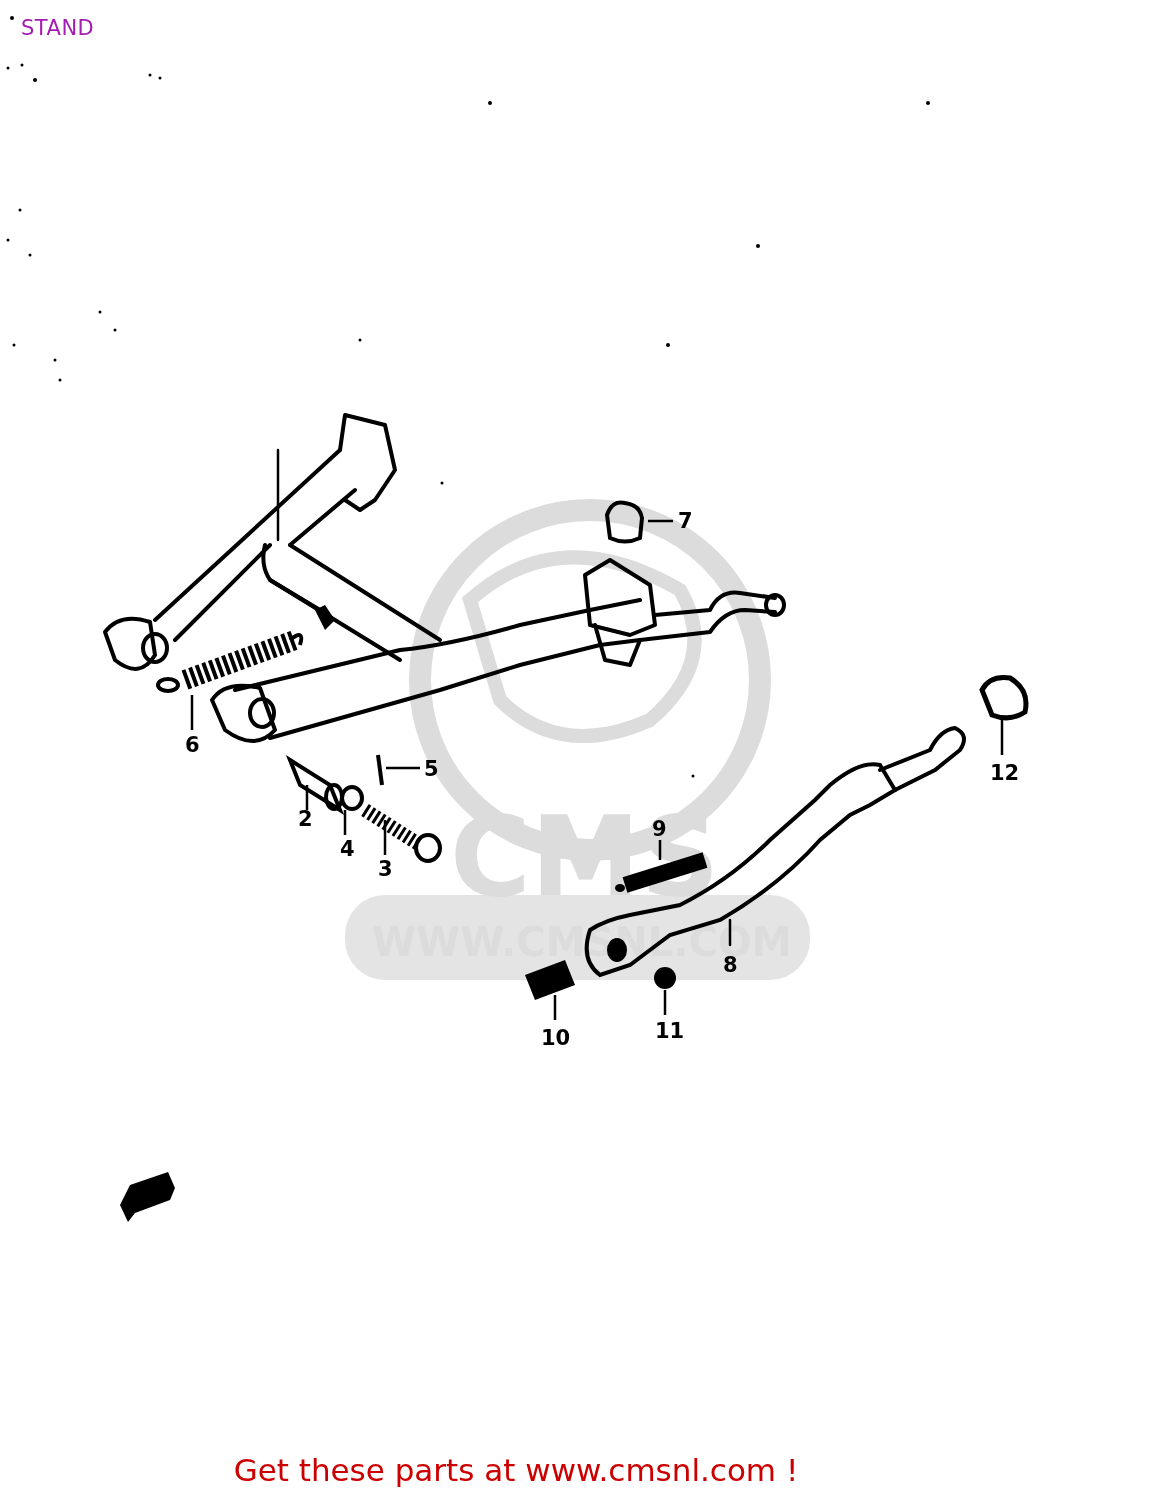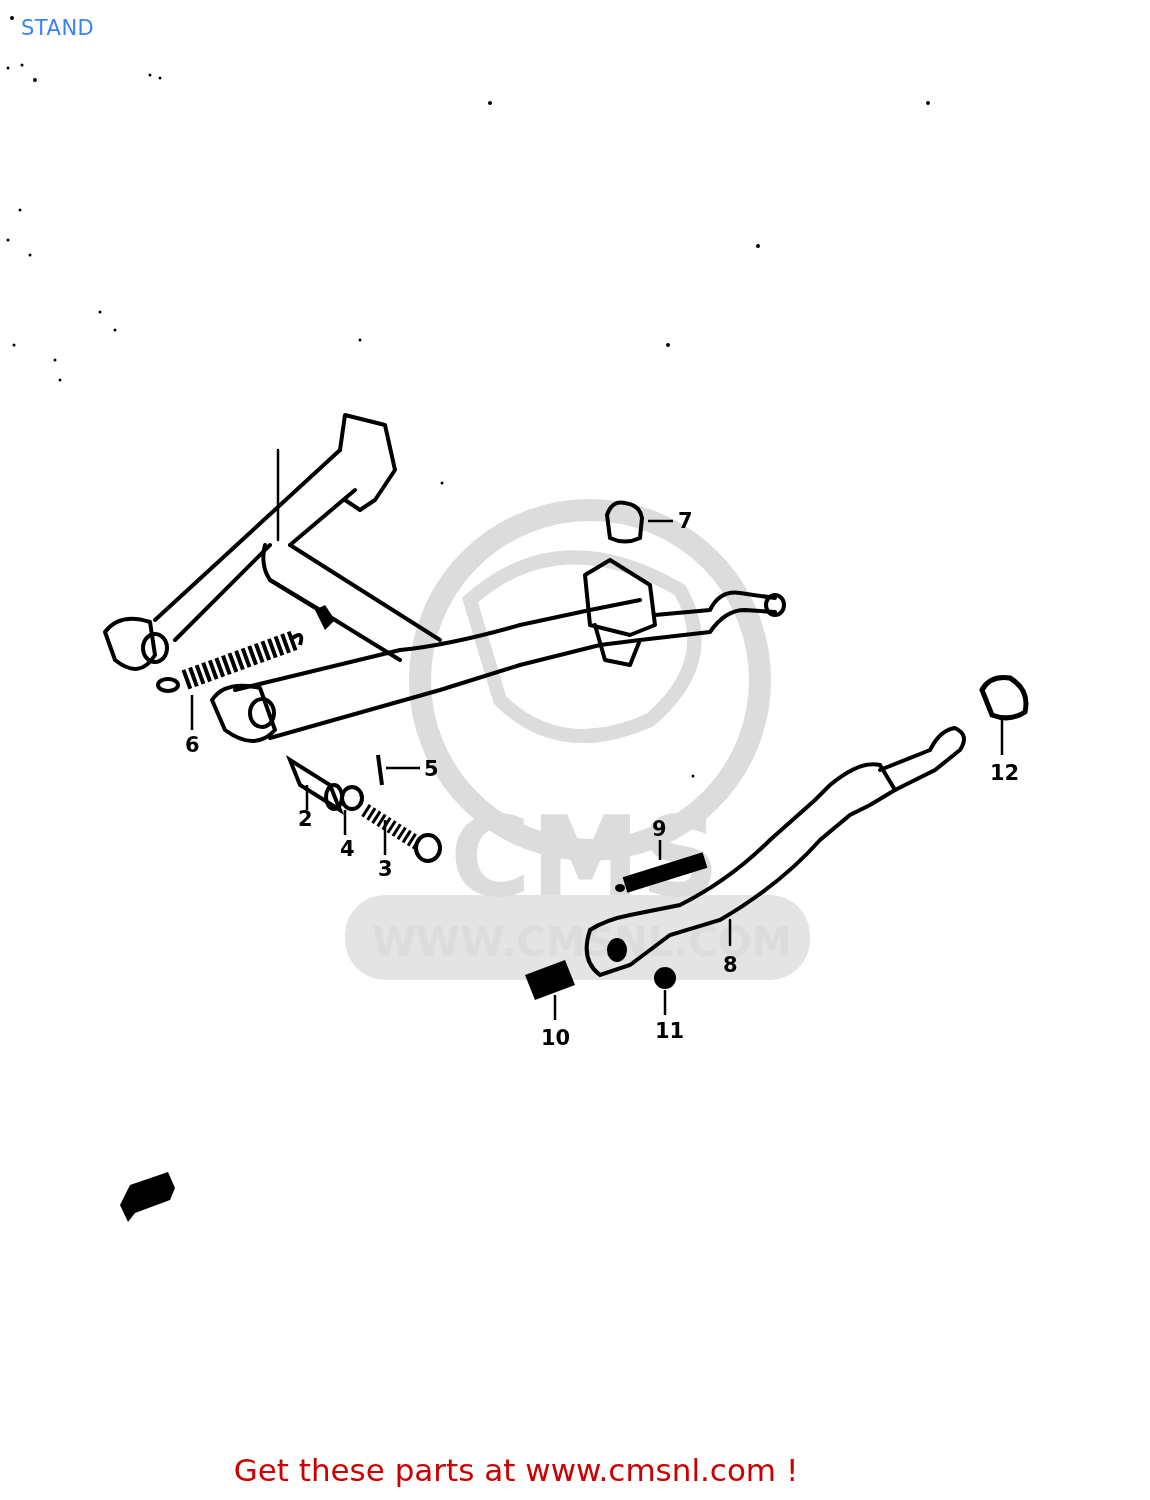--- a/index.html
+++ b/index.html
@@ -1,18 +1,18 @@
 <!DOCTYPE html>
 <html><head>
 <meta charset="utf-8">
 <style>
   html, body { margin: 0; padding: 0; background: #ffffff; }
   body { width: 1150px; height: 1500px; position: relative; overflow: hidden;
          font-family: "DejaVu Sans", sans-serif; }
-  .title { position: absolute; left: 21px; top: 16px; font-size: 21px; color: #3b82f6;
+  .title { position: absolute; left: 21px; top: 16px; font-size: 21px; color: #a21caf;
            letter-spacing: 0.5px; }
   .footer { position: absolute; left: 0; width: 1026px; top: 1452px; text-align: center;
             font-size: 31px; color: #cc0000; }
   .footer span { position: relative; left: 3px; }
   svg.diagram { position: absolute; left: 0; top: 0; }
   .lbl { font-family: "DejaVu Sans", sans-serif; font-weight: bold; font-size: 21px; fill: #000; }
   .wm { font-family: "DejaVu Sans", sans-serif; font-weight: bold; fill: #dcdcdc; }
 </style>
 </head>
 <body>

